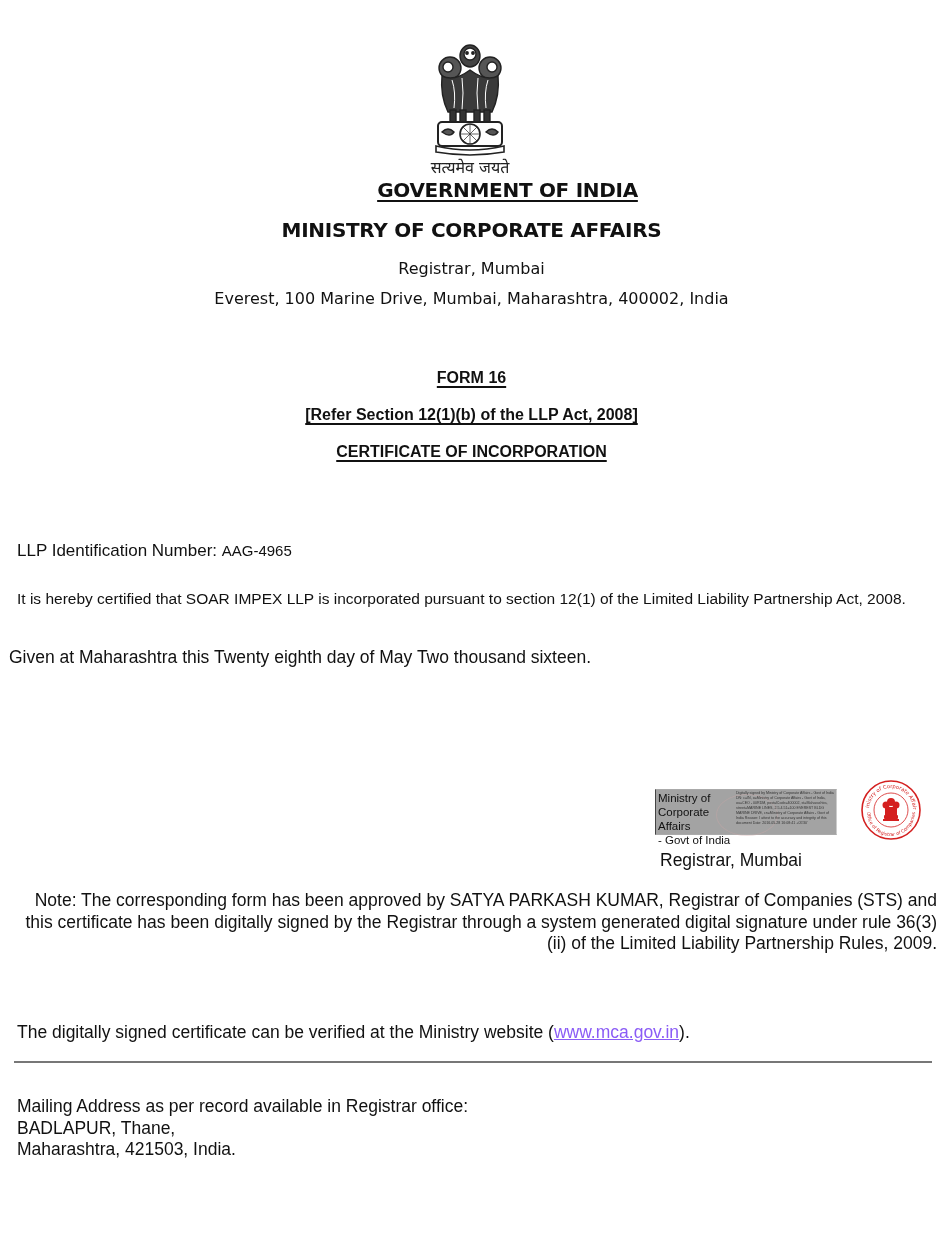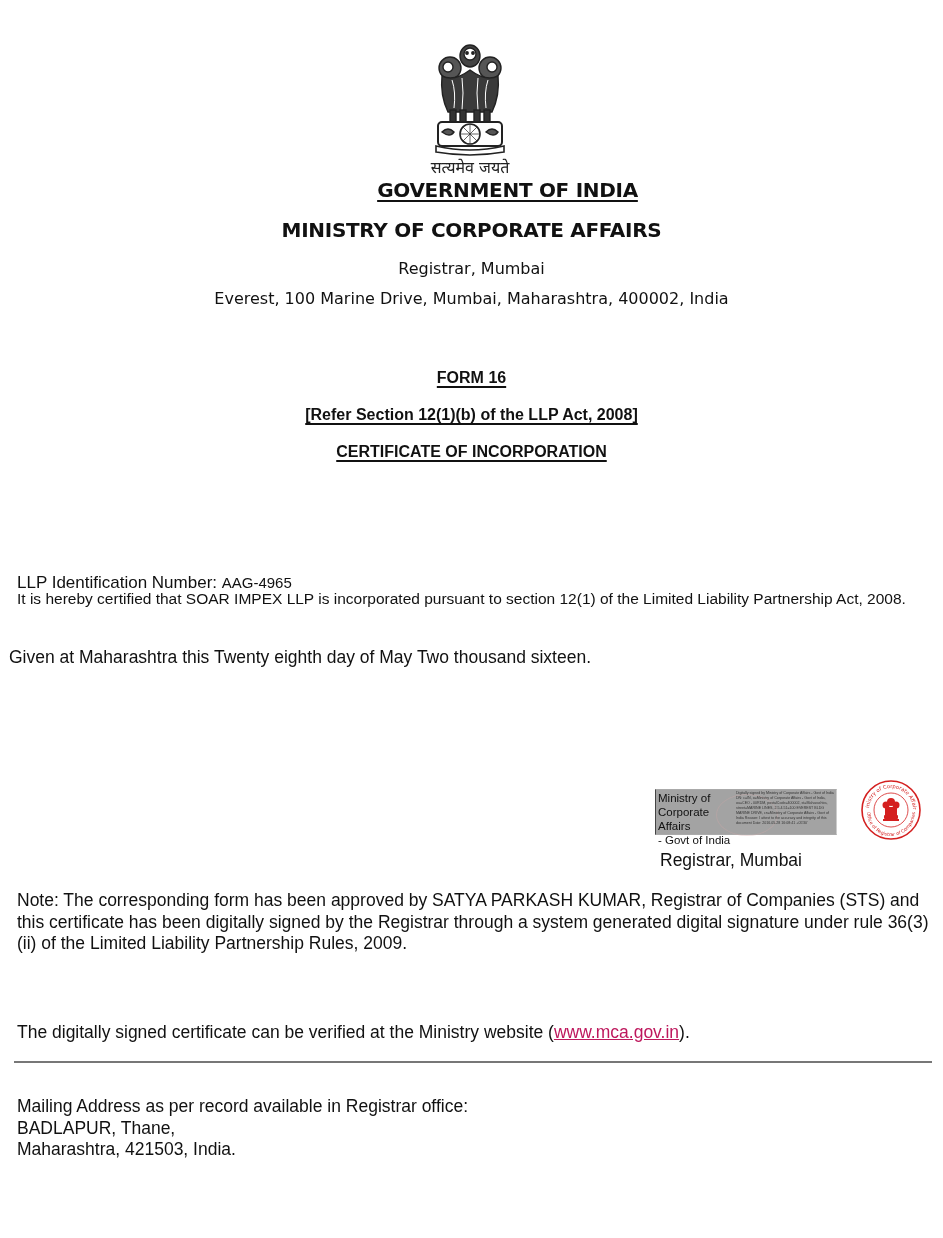--- a/index.html
+++ b/index.html
@@ -50,21 +50,21 @@
       left: 0; width: 943px; text-align: center;
       font-family: "Liberation Sans", sans-serif; font-weight: bold; font-size: 16px;
     }
     .ftitle span { text-decoration: underline; text-underline-offset: 3px; text-decoration-thickness: 1.5px; }
     .ft1 { top: 369px; }
     .ft2 { top: 406px; }
     .ft3 { top: 443px; }
 
     
     .llpid {
-      left: 17px; top: 541px; font-size: 17px; margin-top: 32px;
+      left: 17px; top: 541px; font-size: 17px;
     }
     .llpid .val { font-size: 15px; }
     .certified {
       left: 17px; top: 589px; width: 930px; font-size: 15.5px; line-height: 19px;
     }
     .given {
       left: 9px; top: 647px; font-size: 17.5px;
     }
 
     
@@ -91,28 +91,28 @@
     
     .seal {
       left: 860px; top: 779px; width: 62px; height: 62px;
     }
 
     .reg-sign {
       left: 660px; top: 850px; font-size: 17.5px;
     }
 
     .note {
-      left: 17px; top: 890px; width: 920px; font-size: 17.5px; line-height: 21.5px;
+      left: 17px; top: 890px; width: 920px; font-size: 17.5px; line-height: 21.5px; text-align: right;
     }
 
     .verify {
       left: 17px; top: 1022px; font-size: 17.5px;
     }
     .verify a {
-      color: #be185d; 
+      color: #8b5cf6; 
     }
 
     .divider {
       left: 14px; top: 1061px; width: 918px; height: 0; border-top: 2px solid #777;
     }
 
     .mailing {
       left: 17px; top: 1096px; width: 920px; font-size: 17.5px; line-height: 21.5px;
     }
     .mailing div { white-space: nowrap; }

